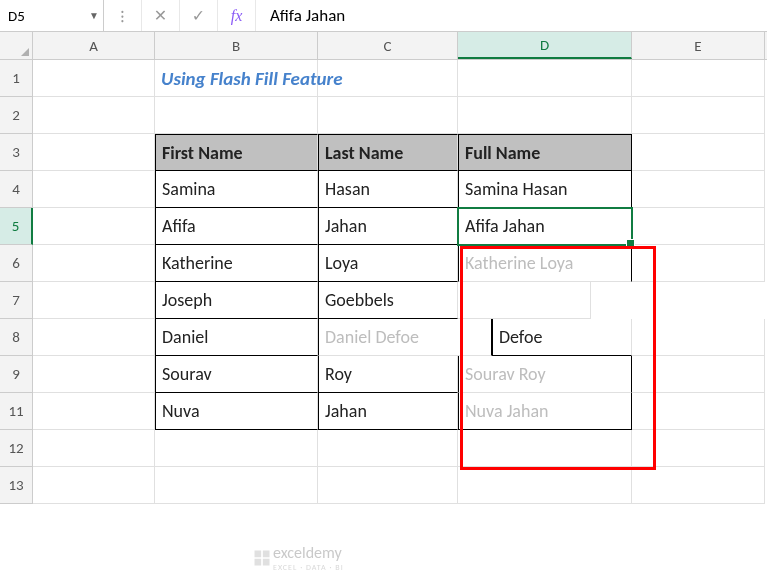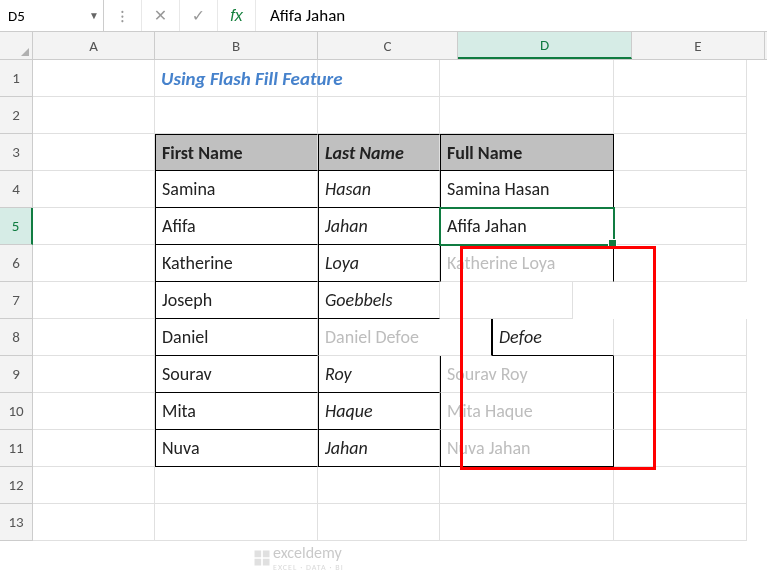--- a/index.html
+++ b/index.html
@@ -40,22 +40,22 @@
   width: 38px;
   display: flex;
   align-items: center;
   justify-content: center;
   color: #999;
   font-size: 16px;
   border-right: 1px solid #e8e8e8;
 }
 .fb-btn.fx {
   font-style: italic;
-  font-family: Liberation Sans, sans-serif;
-  color: #15803d;
+  font-family: Liberation Serif, serif;
+  color: #8b5cf6;
 }
 .formula-input {
   flex: 1;
   display: flex;
   align-items: center;
   padding: 0 14px;
   font-size: 17px;
 }
 
 
@@ -120,21 +120,21 @@
   border-bottom: 1px solid #e0e0e0;
   display: flex;
   align-items: center;
   padding: 0 6px;
   font-size: 18px;
   color: #222;
   position: relative;
 }
 .c-A { width: 122px; }
 .c-B { width: 163px; }
-.c-C { width: 122px; font-style: italic; }
+.c-C { width: 140px; }
 .c-D { width: 174px; }
 .c-E { width: 133px; }
 
 
 .title-text {
   color: #4682cc;
   font-style: italic;
   font-weight: 600;
   font-size: 19px;
 }
@@ -308,28 +308,20 @@
 
   <div class="row">
     <div class="row-h">9</div>
     <div class="cell c-A"></div>
     <div class="cell c-B tbl-border-l tbl-border-b">Sourav</div>
     <div class="cell c-C tbl-border-l tbl-border-b">Roy</div>
     <div class="cell c-D flash-fill tbl-border-l tbl-border-r">Sourav Roy</div>
     <div class="cell c-E"></div>
   </div>
 
-  <div class="row">
-    <div class="row-h">10</div>
-    <div class="cell c-A"></div>
-    <div class="cell c-B tbl-border-l tbl-border-b">Mita</div>
-    <div class="cell c-C tbl-border-l tbl-border-b">Haque</div>
-    <div class="cell c-D flash-fill tbl-border-l tbl-border-r">Mita Haque</div>
-    <div class="cell c-E"></div>
-  </div>
 
   <div class="row">
     <div class="row-h">11</div>
     <div class="cell c-A"></div>
     <div class="cell c-B tbl-border-l tbl-border-b">Nuva</div>
     <div class="cell c-C tbl-border-l tbl-border-b">Jahan</div>
     <div class="cell c-D flash-fill tbl-border-l tbl-border-r tbl-border-b">Nuva Jahan</div>
     <div class="cell c-E"></div>
   </div>
 

